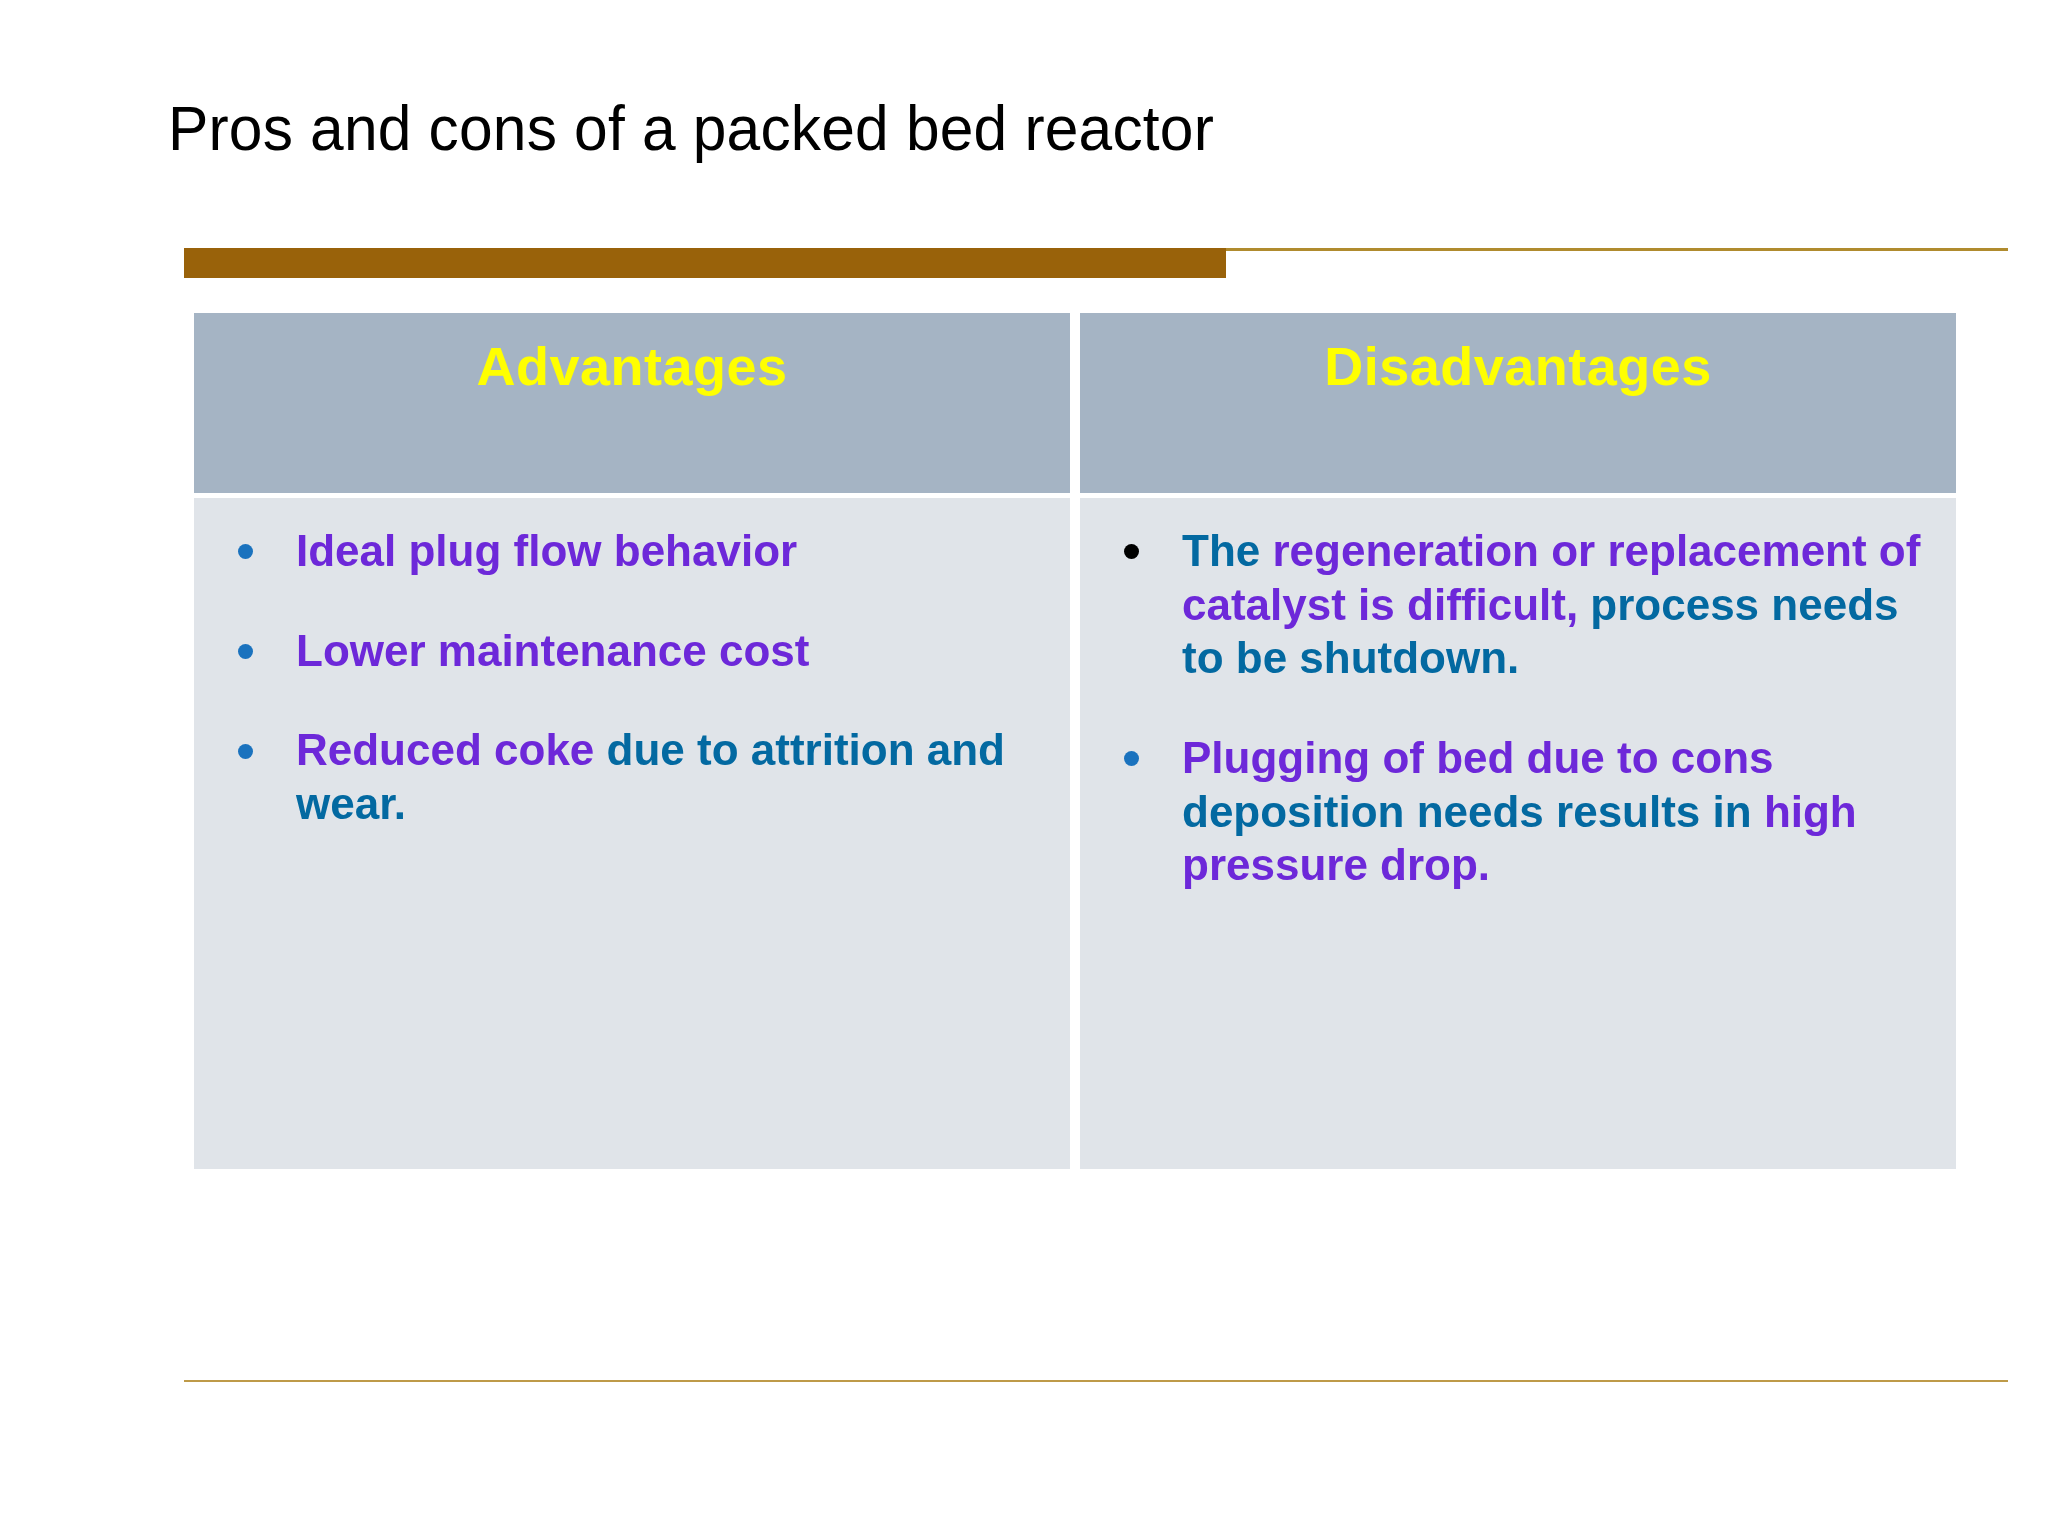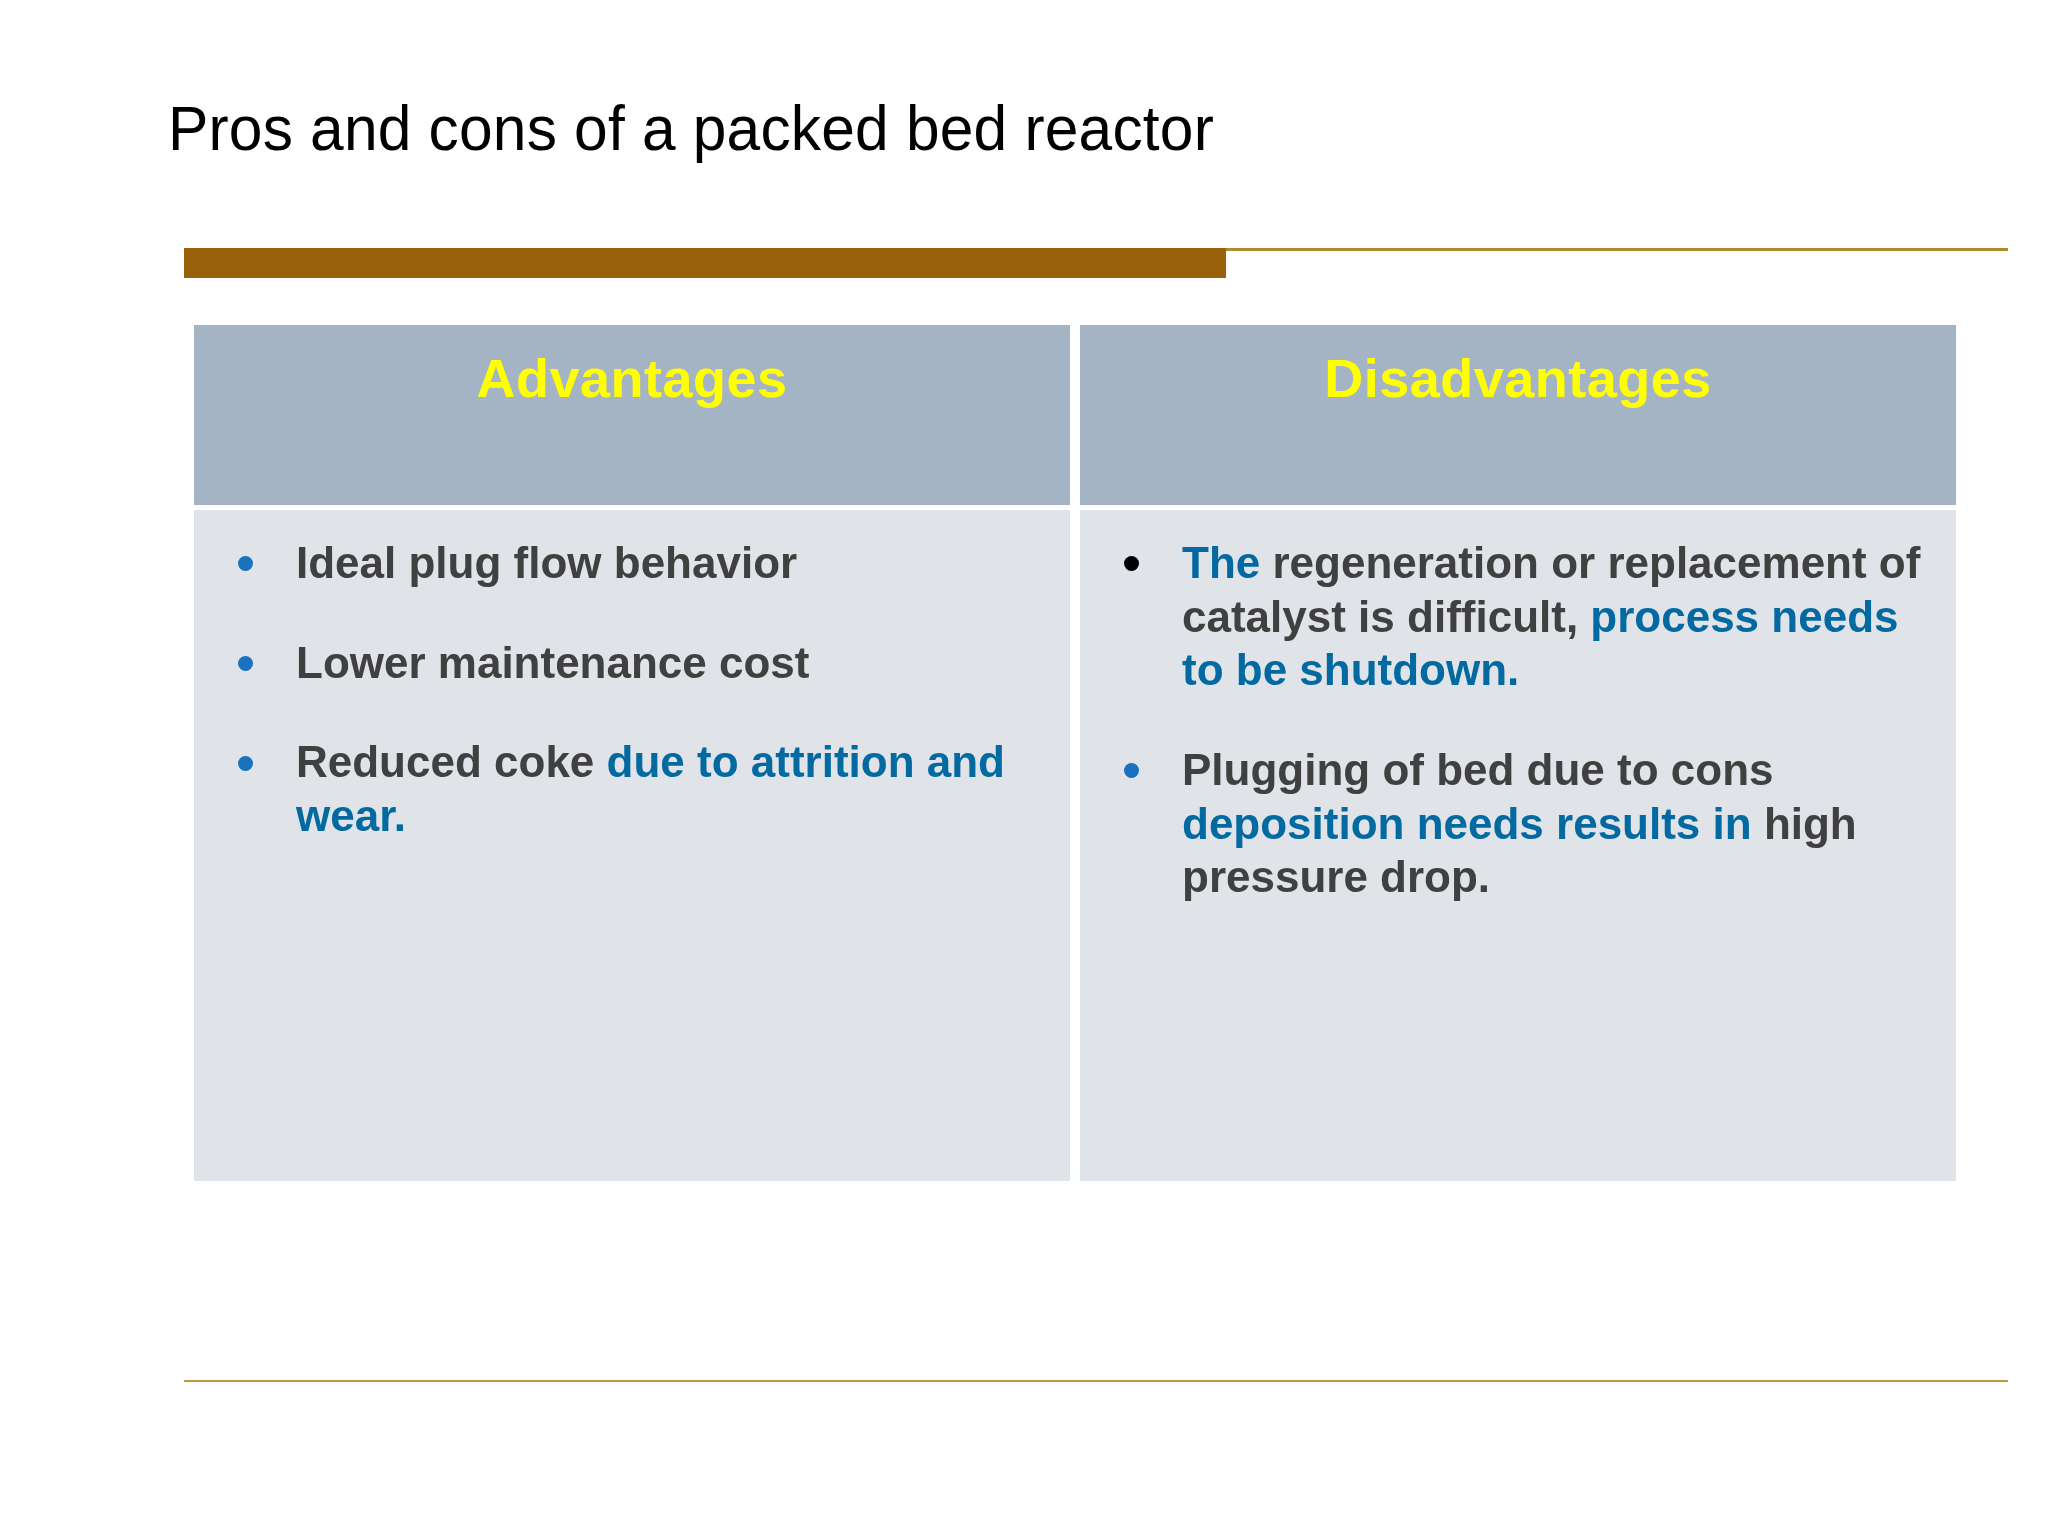--- a/index.html
+++ b/index.html
@@ -63,21 +63,21 @@
     top: 2px;
     width: 782px;
     height: 3px;
     background: #B08B2E;
   }
 
   
   .table-wrap {
     position: absolute;
     left: 136px;
-    top: 320px;
+    top: 308px;
     width: 1782px;
     height: 818px;
   }
   .pros-cons-table {
     width: 100%;
     height: 100%;
     border-collapse: separate;
     border-spacing: 10px 5px;
     table-layout: fixed;
   }
@@ -132,21 +132,21 @@
     left: 18px;
     top: 0.46em;
     width: 15px;
     height: 15px;
     border-radius: 50%;
     display: block;
   }
   .dot-blue { background: #1A72BE; }
   .dot-black { background: #000000; }
 
-  .b { font-weight: 700; color: #404040; }
+  .b { font-weight: 700; color: #6d28d9; }
   .n { font-weight: 700; color: #0369a1; }
 
   
   li.gap-lg { margin-bottom: 58px; }
   li.gap-xl { margin-bottom: 66px; }
 
   
   .bottom-rule {
     position: absolute;
     left: 136px;

